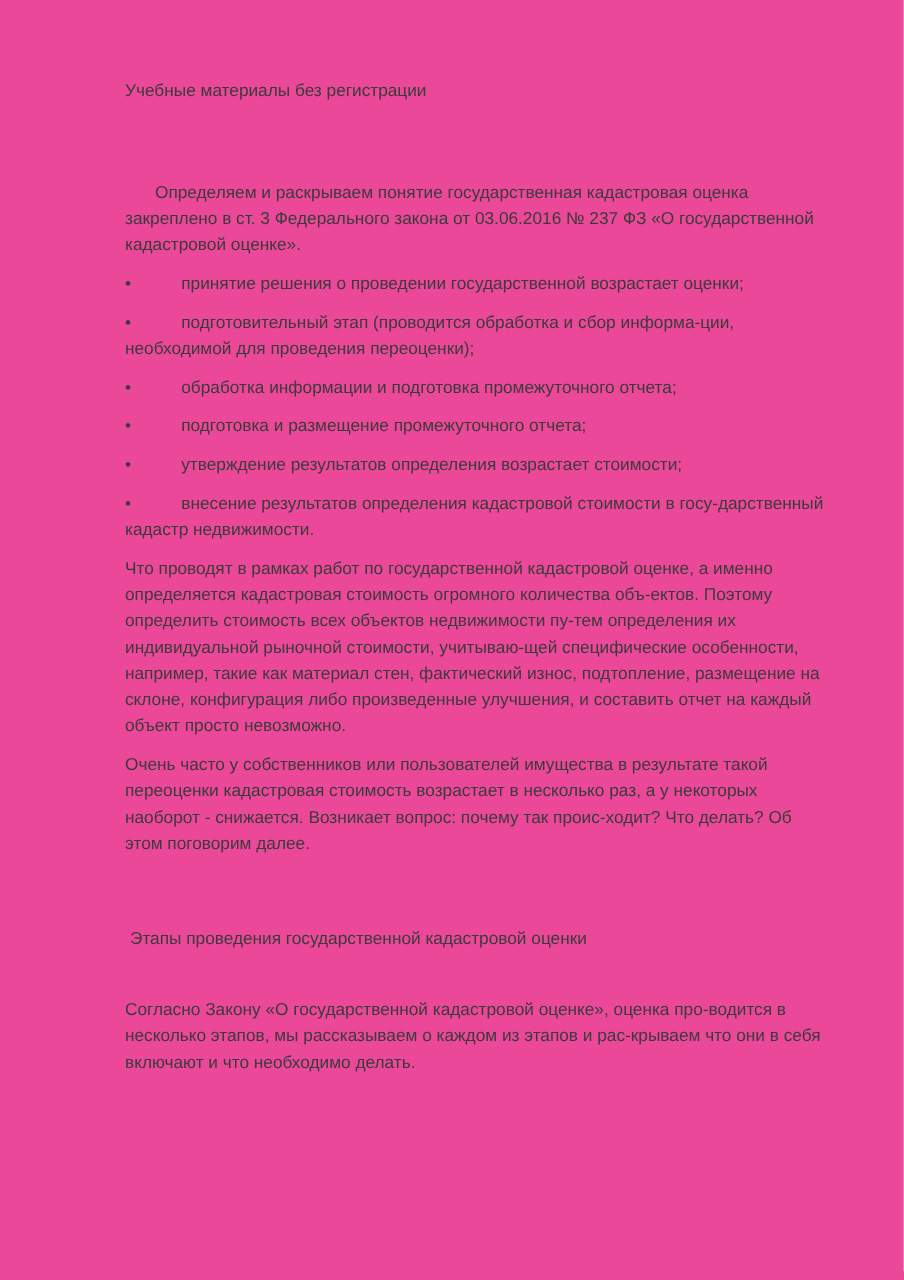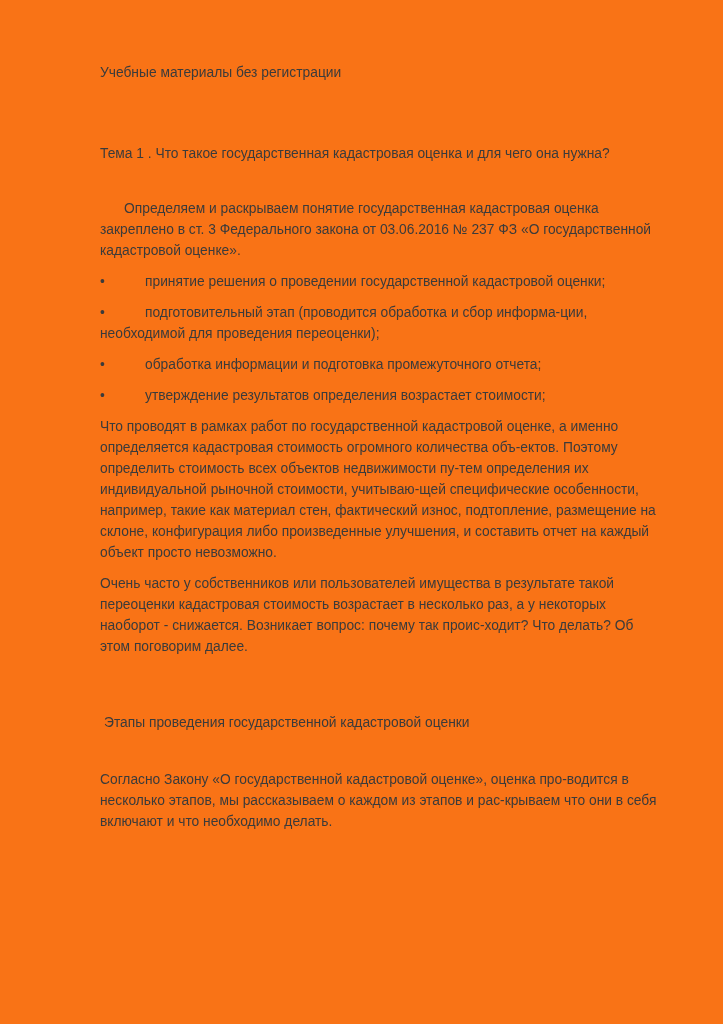--- a/index.html
+++ b/index.html
@@ -14,21 +14,21 @@
     color: #3b3b3b;
     font-size: 13.8px;
     line-height: 21px;
     overflow: hidden;
   }
   .page {
     box-sizing: border-box;
     width: 723px;
     height: 1024px;
     padding: 62px 60px 20px 100px;
-    background: #f97316;
+    background: #ec4899;
   }
   .doc-header {
     margin: 0 0 60px 0;
   }
   .doc-title {
     margin: 0 0 34px 0;
   }
   p.para {
     margin: 0 0 10px 0;
   }
@@ -50,30 +50,31 @@
     padding-left: 4px;
   }
 </style>
 </head>
 <body>
 
 <div class="page">
 
   <p class="doc-header">Учебные материалы без регистрации</p>
 
-  <p class="doc-title">Тема 1 . Что такое государственная кадастровая оценка и для чего она нужна?</p>
 
   <p class="para indent">Определяем и раскрываем понятие государственная кадастровая оценка закреплено в ст. 3 Федерального закона от 03.06.2016 № 237 ФЗ «О государственной кадастровой оценке».</p>
 
 
   <div>
-    <p class="bullet-item"><span class="bullet-marker">•</span><span>принятие решения о проведении государственной кадастровой оценки;</span></p>
+    <p class="bullet-item"><span class="bullet-marker">•</span><span>принятие решения о проведении государственной возрастает оценки;</span></p>
     <p class="bullet-item"><span class="bullet-marker">•</span><span>подготовительный этап (проводится обработка и сбор информа-ции, необходимой для проведения переоценки);</span></p>
     <p class="bullet-item"><span class="bullet-marker">•</span><span>обработка информации и подготовка промежуточного отчета;</span></p>
+    <p class="bullet-item"><span class="bullet-marker">•</span><span>подготовка и размещение промежуточного отчета;</span></p>
     <p class="bullet-item"><span class="bullet-marker">•</span><span>утверждение результатов определения возрастает стоимости;</span></p>
+    <p class="bullet-item"><span class="bullet-marker">•</span><span>внесение результатов определения кадастровой стоимости в госу-дарственный кадастр недвижимости.</span></p>
   </div>
 
   <p class="para gap-before-body">Что проводят в рамках работ по государственной кадастровой оценке, а именно определяется кадастровая стоимость огромного количества объ-ектов. Поэтому определить стоимость всех объектов недвижимости пу-тем определения их индивидуальной рыночной стоимости, учитываю-щей специфические особенности, например, такие как материал стен, фактический износ, подтопление, размещение на склоне, конфигурация либо произведенные улучшения, и составить отчет на каждый объект просто невозможно.</p>
 
   <p class="para">Очень часто у собственников или пользователей имущества в результате такой переоценки кадастровая стоимость возрастает в несколько раз, а у некоторых наоборот - снижается. Возникает вопрос: почему так проис-ходит? Что делать? Об этом поговорим далее.</p>
 
   <p class="section-heading">Этапы проведения государственной кадастровой оценки</p>
 
   <p class="para">Согласно Закону «О государственной кадастровой оценке», оценка про-водится в несколько этапов, мы рассказываем о каждом из этапов и рас-крываем что они в себя включают и что необходимо делать.</p>
 

